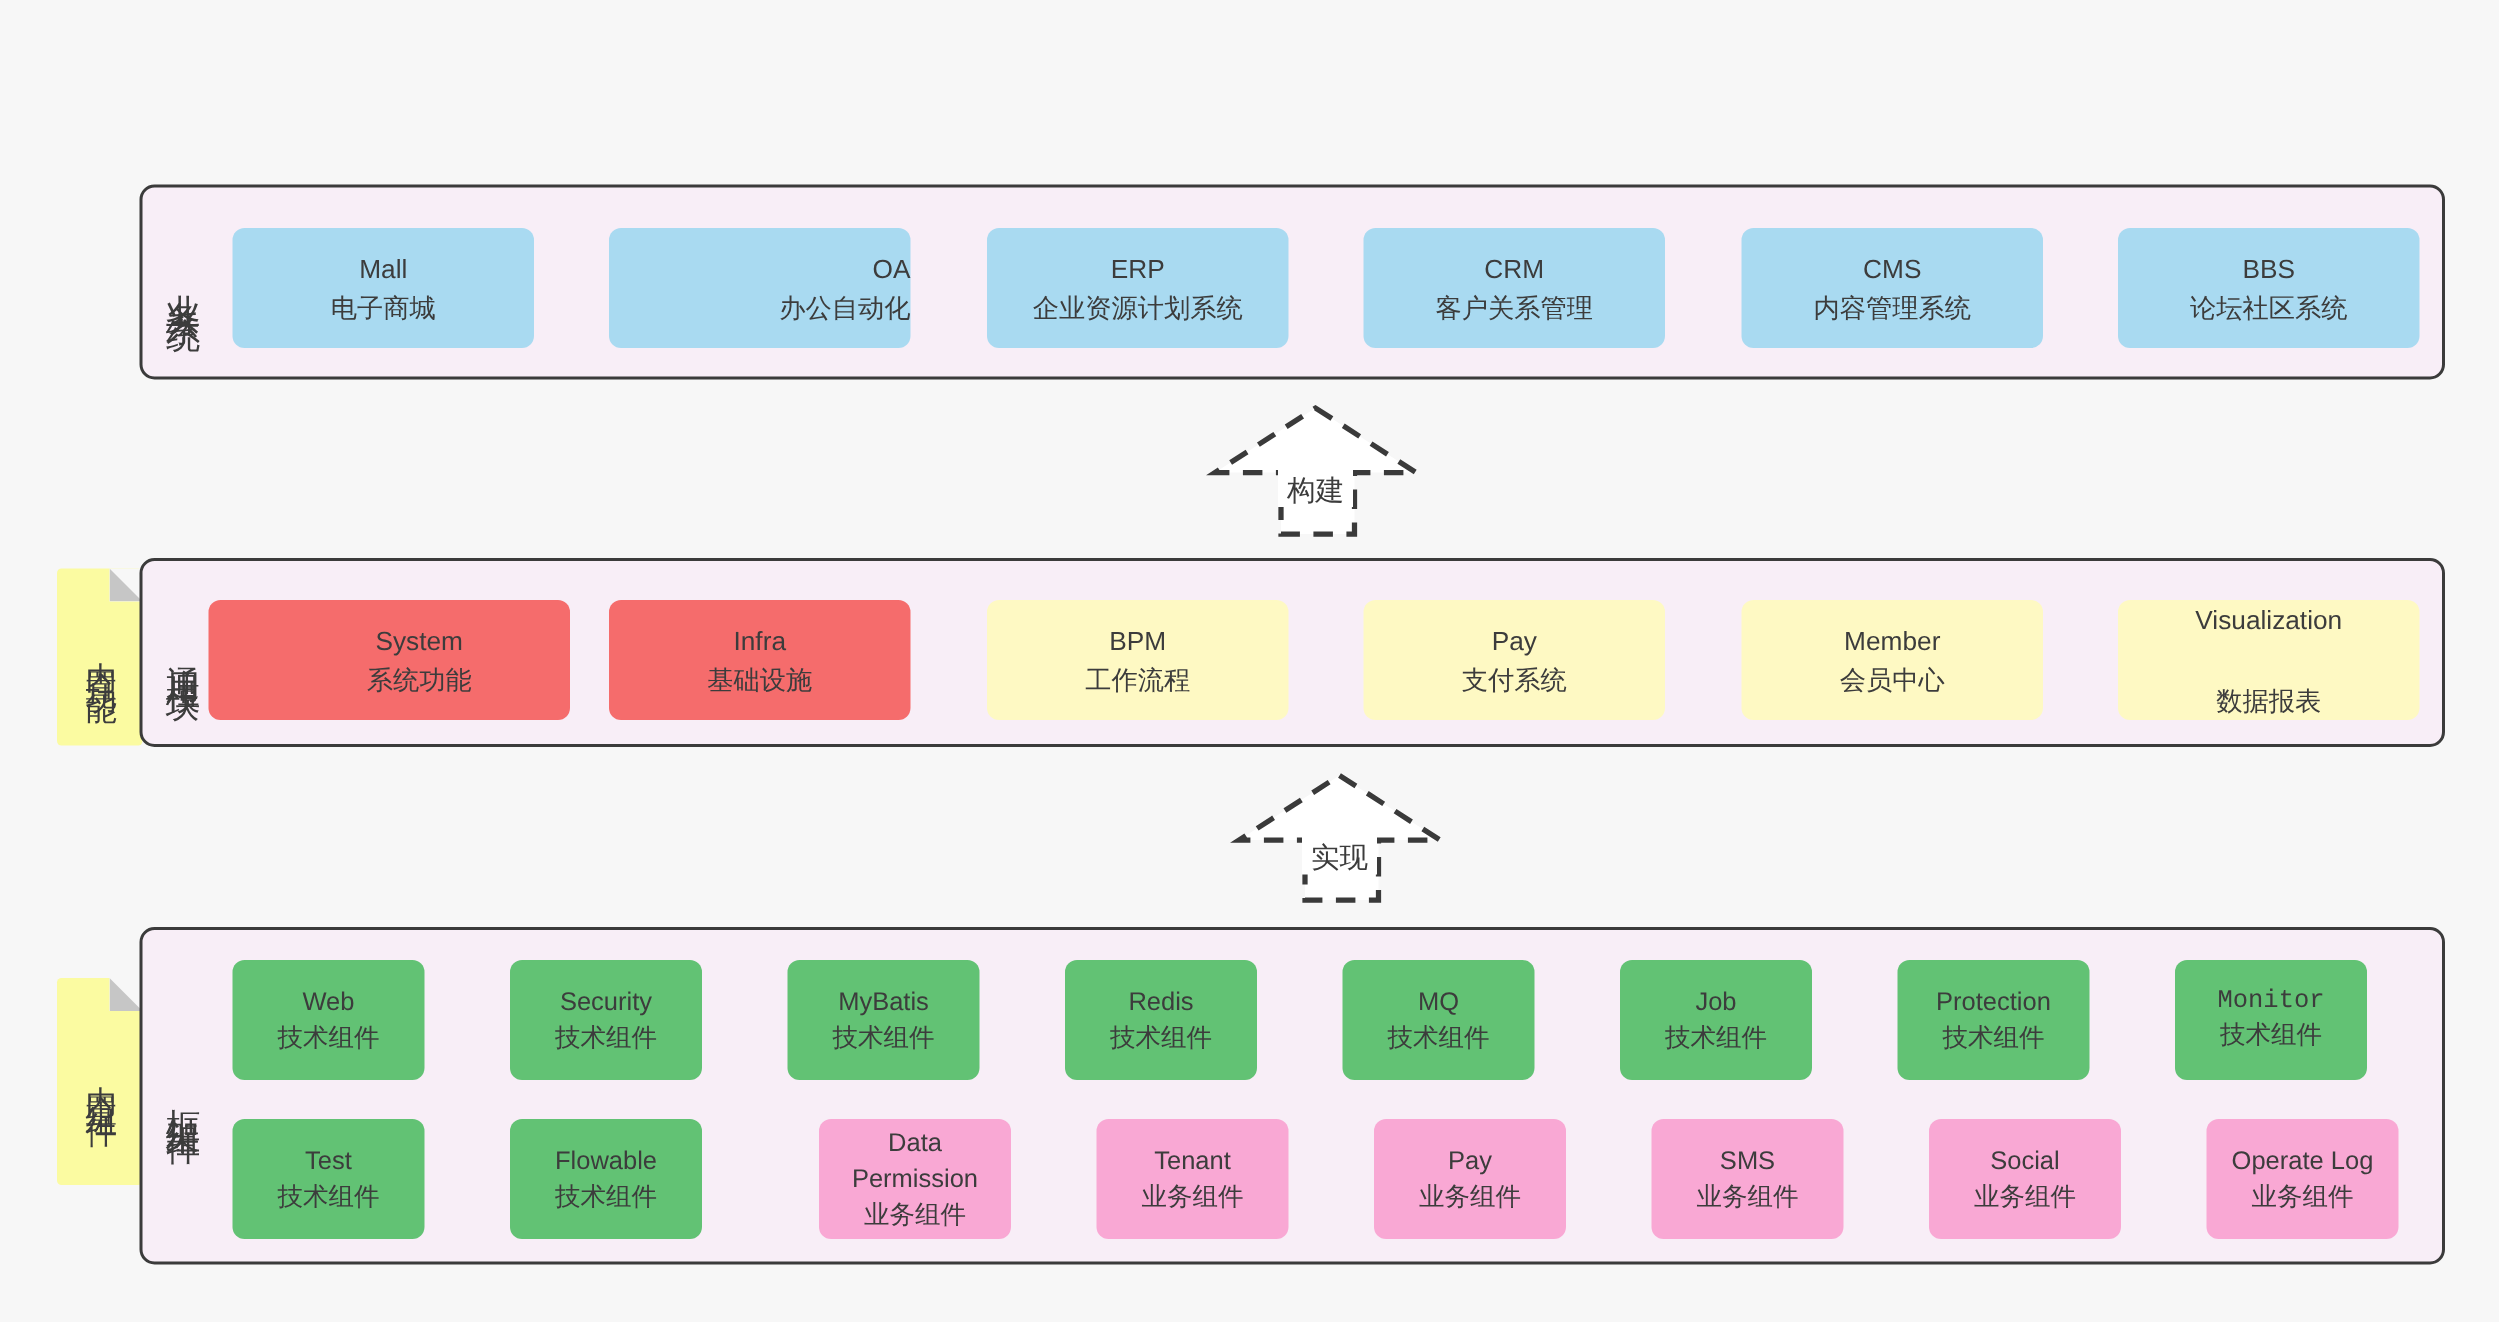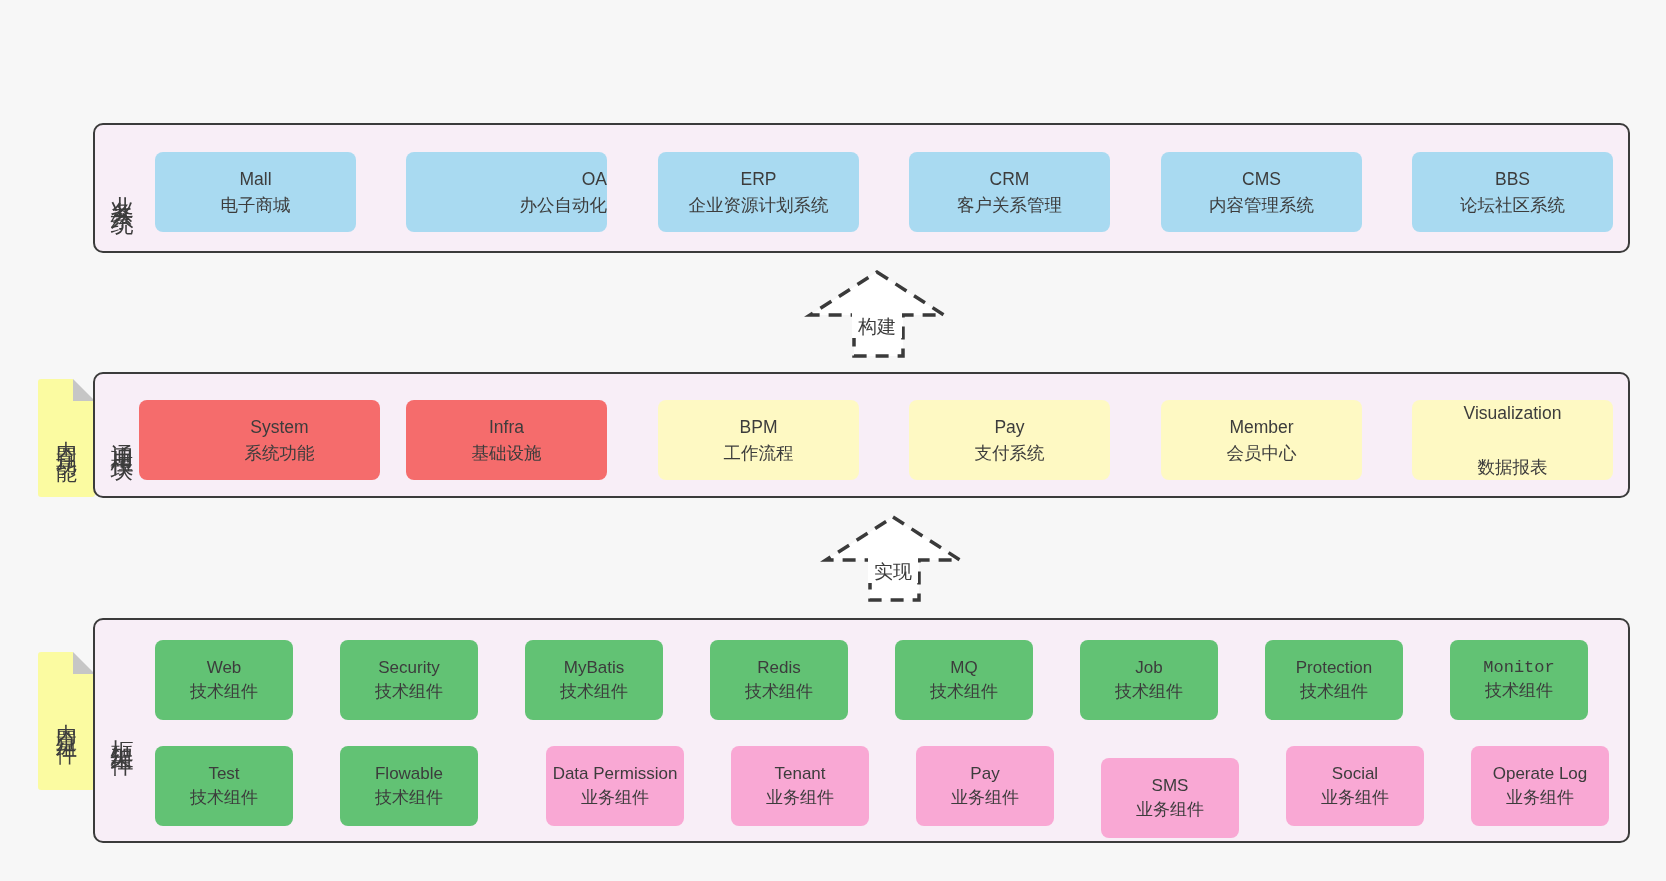--- a/index.html
+++ b/index.html
@@ -40,21 +40,21 @@
     position:absolute;
     width:201px;height:80px;
     border-radius:8px;
     display:flex;flex-direction:column;
     justify-content:center;align-items:center;
     text-align:center;
     font-size:17.5px;
     line-height:26px;
     color:#3c3c3c;
   }
-  .box.sm{width:138px;line-height:24px;font-size:17px;padding:0 4px;box-sizing:border-box;}
+  .box.sm{width:128px;line-height:24px;font-size:17px;padding:0 4px;box-sizing:border-box;}
   .v-blue{background:#a9daf1;}
   .v-red{background:#f56c6c;}
   .v-pink{background:#fef9c3;}
   .v-green{background:#62c274;}
   .v-greenlight{background:#f9a8d4;margin-left:21px;}
   .tab{
     position:absolute;
     left:38px;width:57px;
     background:#fbfba1;
     border-radius:3px;
@@ -226,21 +226,21 @@
       <div>业务组件</div>
     </div>
     <div class="box sm v-greenlight" style="left:615px;top:126px;">
       <div>Tenant</div>
       <div>业务组件</div>
     </div>
     <div class="box sm v-greenlight" style="left:800px;top:126px;">
       <div>Pay</div>
       <div>业务组件</div>
     </div>
-    <div class="box sm v-greenlight" style="left:985px;top:138px;justify-content:center;">
+    <div class="box sm v-greenlight" style="left:985px;top:126px;justify-content:center;">
       <div>SMS</div>
       <div>业务组件</div>
     </div>
     <div class="box sm v-greenlight" style="left:1170px;top:126px;">
       <div>Social</div>
       <div>业务组件</div>
     </div>
     <div class="box sm v-greenlight" style="left:1355px;top:126px;">
       <div>Operate Log</div>
       <div>业务组件</div>

